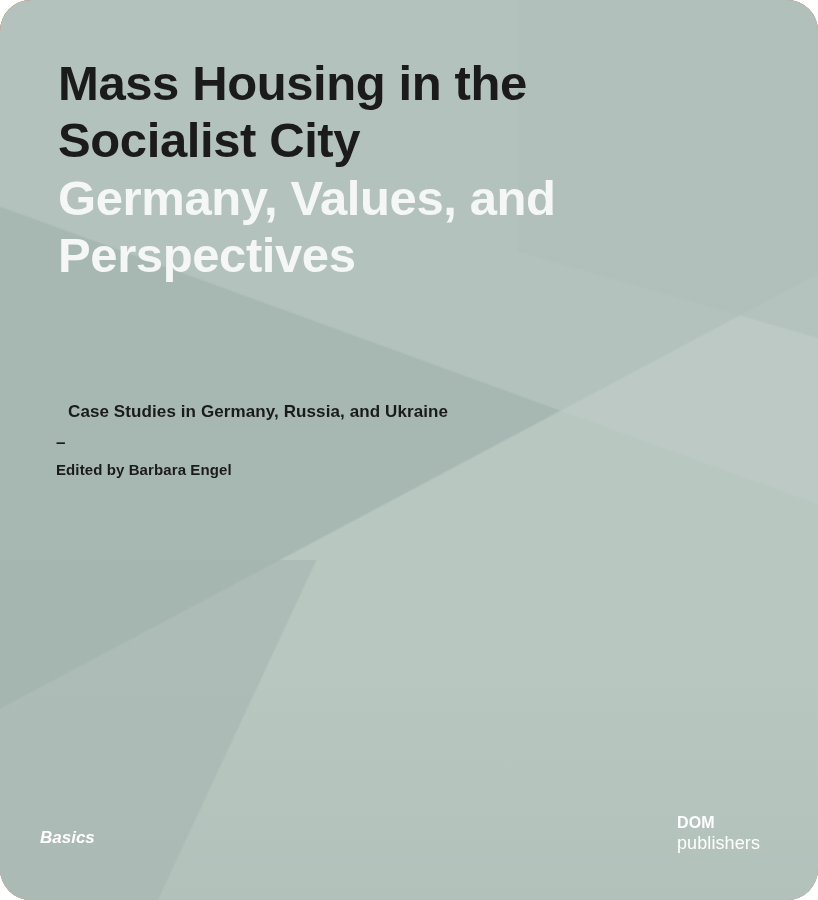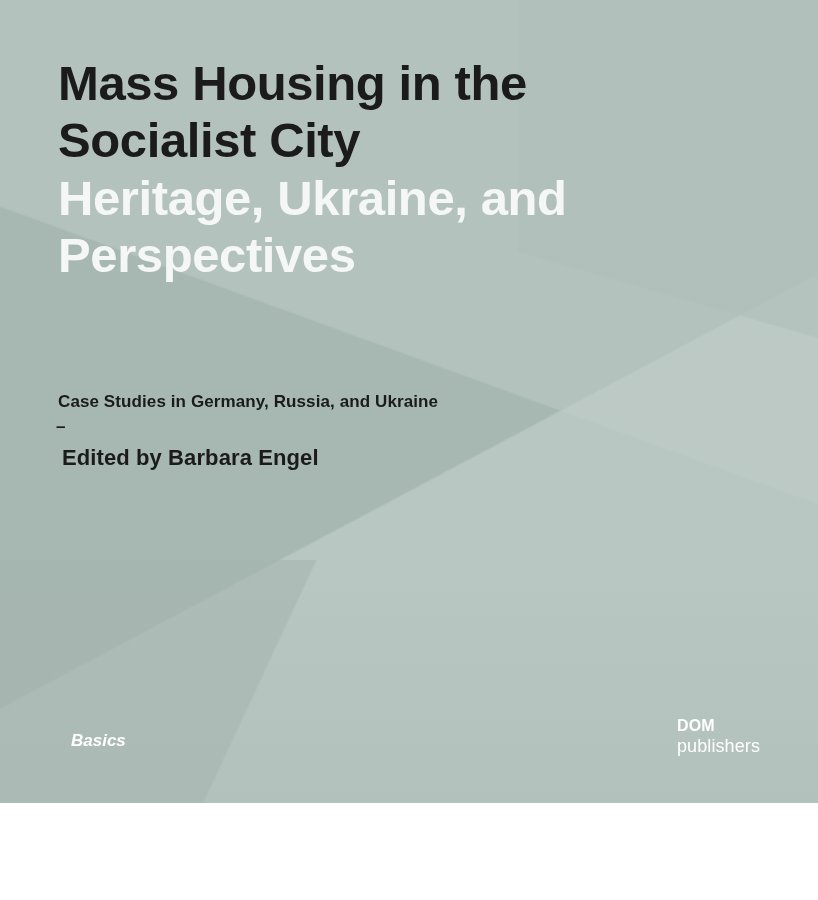--- a/index.html
+++ b/index.html
@@ -7,23 +7,24 @@
     padding: 0;
     background: #ffffff;
   }
   body {
     font-family: "Liberation Sans", sans-serif;
     -webkit-font-smoothing: antialiased;
   }
   .cover {
     position: relative;
     width: 818px;
-    height: 803px;
+    height: 900px;
     overflow: hidden;
     background: #c2410c;
+    border-radius: 31px;
   }
   
   .facet {
     position: absolute;
     pointer-events: none;
   }
   .facet-1 {
     top: 0; left: 0;
     width: 818px; height: 900px;
     background: linear-gradient(200deg, #b3c2bc 0%, #b3c2bc 42%, #a7b8b2 42.2%, #a7b8b2 100%);
@@ -85,40 +86,40 @@
     position: absolute;
     left: 56px;
     top: 390px;
     width: 640px;
   }
   .meta-subtitle {
     font-size: 17px;
     font-weight: bold;
     color: #1b1b1b;
     letter-spacing: 0.1px;
-    margin: 2px;
+    margin: 12px;
   }
   .meta-dash {
     font-size: 17px;
     font-weight: bold;
     color: #1b1b1b;
     margin: 6px 0 10px 0;
     line-height: 1;
   }
   .meta-editor {
-    font-size: 22px;
+    font-size: 15px;
     font-weight: bold;
     color: #1b1b1b;
     letter-spacing: 0.1px;
-    margin: 6px;
+    margin: 0;
   }
 
   .series-badge {
     position: absolute;
-    left: 71px;
+    left: 40px;
     bottom: 52px;
     font-size: 17px;
     font-weight: bold;
     font-style: italic;
     color: #ffffff;
   }
 
   .publisher {
     position: absolute;
     right: 58px;
@@ -148,21 +149,21 @@
   <div class="facet facet-2"></div>
   <div class="facet facet-3"></div>
   <div class="facet facet-4"></div>
   <div class="facet facet-5"></div>
 
   <div class="content">
 
     <div class="title-block">
       <h1 class="title-main">Mass Housing in the
 Socialist City</h1>
-      <h2 class="title-sub">Heritage, Ukraine, and
+      <h2 class="title-sub">Germany, Values, and
 Perspectives</h2>
     </div>
 
     <div class="meta-block">
       <p class="meta-subtitle">Case Studies in Germany, Russia, and Ukraine</p>
       <p class="meta-dash">–</p>
       <p class="meta-editor">Edited by Barbara Engel</p>
     </div>
 
     <div class="series-badge">Basics</div>

